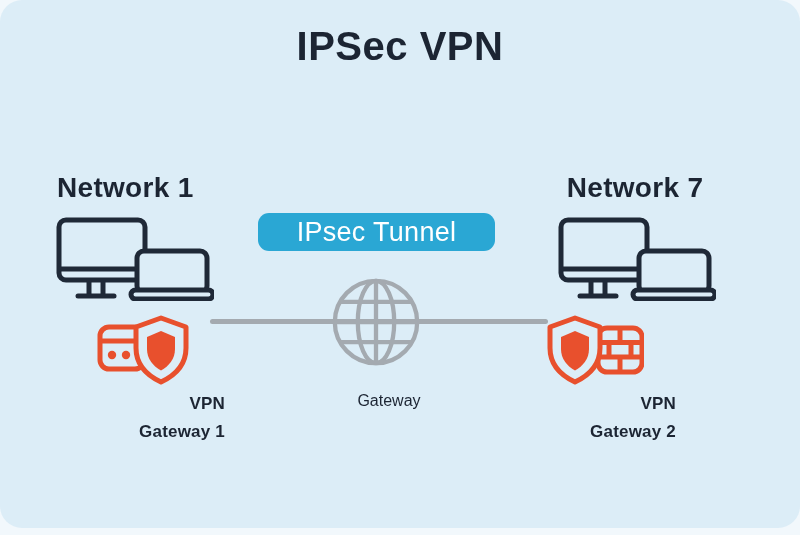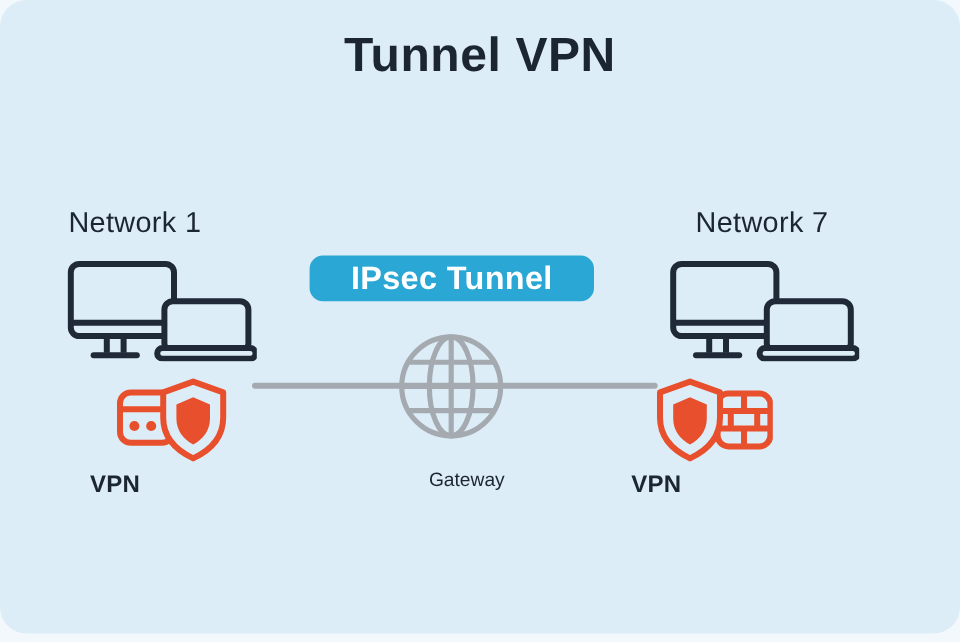--- a/index.html
+++ b/index.html
@@ -23,66 +23,66 @@
     background:var(--card-bg);
     border-radius:22px;
   }
   .abs{position:absolute;}
   .page-title{
     left:0;top:24px;width:800px;text-align:center;
     font-size:40px;font-weight:700;color:var(--text-dark);
     letter-spacing:.5px;
   }
   .net-label{
-    font-size:24px;font-weight:400;color:var(--text-dark);
+    font-size:28px;font-weight:700;color:var(--text-dark);
     letter-spacing:.3px;white-space:nowrap;
   }
   .net1-label{left:57px;top:172px;}
   .net2-label{left:560px;top:172px;width:150px;text-align:center;}
   .devices1{left:56px;top:217px;}
   .devices2{left:558px;top:217px;}
   .tunnel-badge{
     left:258px;top:213px;width:237px;height:38px;
     background:var(--tunnel-blue);border-radius:11px;
     display:flex;align-items:center;justify-content:center;
-    color:var(--tunnel-text);font-size:27px;font-weight:700;
+    color:var(--tunnel-text);font-size:27px;font-weight:400;
     letter-spacing:.3px;
   }
   .net-line{
     left:210px;top:319px;width:338px;height:5px;
     background:var(--gray);border-radius:3px;
   }
   .globe{left:330px;top:276px;}
   .internet-label{
     left:339px;top:392px;width:100px;text-align:center;
     font-size:16px;font-weight:400;color:var(--text-dark);
   }
   .gw-icon1{left:97px;top:315px;}
   .gw-icon2{left:546px;top:315px;}
   .gw-label{
-    font-size:20px;font-weight:700;color:var(--text-dark);
-    text-align:left;line-height:28px;letter-spacing:.2px;white-space:nowrap;
+    font-size:17px;font-weight:700;color:var(--text-dark);
+    text-align:right;line-height:28px;letter-spacing:.2px;white-space:nowrap;
   }
   .gw1-label{left:75px;top:390px;width:150px;}
   .gw2-label{left:526px;top:390px;width:150px;}
   
   .sd{stroke:var(--dark-outline);stroke-width:5;fill:none;}
   .sd-fill{stroke:var(--dark-outline);stroke-width:5;fill:var(--card-bg);}
   .so{stroke:var(--orange);stroke-width:5;fill:none;}
   .so-fill{stroke:var(--orange);stroke-width:5;fill:var(--card-bg);}
   .fo{fill:var(--orange);stroke:none;}
   .sg{stroke:var(--gray);stroke-width:4.5;fill:none;}
   .rc{stroke-linecap:round;stroke-linejoin:round;}
 </style>
 </head>
 <body>
 
 <div class="card"></div>
 
-<div class="abs page-title">Tunnel VPN</div>
+<div class="abs page-title">IPSec VPN</div>
 
 <div class="abs net-label net1-label">Network 1</div>
 <svg class="abs devices1" width="158" height="84" viewBox="0 0 158 84">
   <rect class="sd rc" x="3" y="3" width="86" height="60" rx="7"></rect>
   <line class="sd" x1="3" y1="52" x2="89" y2="52"></line>
   <line class="sd" x1="33" y1="63" x2="33" y2="77"></line>
   <line class="sd" x1="47" y1="63" x2="47" y2="77"></line>
   <line class="sd rc" x1="22" y1="79" x2="58" y2="79"></line>
   <rect class="sd-fill rc" x="81" y="34" width="70" height="42" rx="7"></rect>
   <rect class="sd-fill rc" x="75" y="73" width="82" height="9" rx="4.5"></rect>
@@ -117,28 +117,30 @@
 <svg class="abs gw-icon1" width="94" height="70" viewBox="0 0 94 70">
   <rect class="so-fill rc" x="3" y="12" width="44" height="42" rx="9"></rect>
   <line class="so" x1="3" y1="26" x2="47" y2="26"></line>
   <circle class="fo" cx="15" cy="40" r="4.2"></circle>
   <circle class="fo" cx="29" cy="40" r="4.2"></circle>
   <path class="so-fill rc" d="M64 3 L89 12 L89 33 C89 49 79 60 64 67 C49 60 39 49 39 33 L39 12 Z"></path>
   <path class="fo" d="M64 16 L78 22 L78 34 C78 44 72 51 64 55.5 C56 51 50 44 50 34 L50 22 Z"></path>
 </svg>
 <div class="abs gw-label gw1-label">
   <div>VPN</div>
+  <div>Gateway 1</div>
 </div>
 
 <svg class="abs gw-icon2" width="98" height="70" viewBox="0 0 98 70">
   <rect class="so-fill rc" x="52" y="13" width="44" height="44" rx="9"></rect>
   <line class="so" x1="52" y1="27.5" x2="96" y2="27.5"></line>
   <line class="so" x1="52" y1="42" x2="96" y2="42"></line>
   <line class="so" x1="74" y1="13" x2="74" y2="27.5"></line>
   <line class="so" x1="63" y1="27.5" x2="63" y2="42"></line>
   <line class="so" x1="85" y1="27.5" x2="85" y2="42"></line>
   <line class="so" x1="74" y1="42" x2="74" y2="57"></line>
   <path class="so-fill rc" d="M29 3 L54 12 L54 33 C54 49 44 60 29 67 C14 60 4 49 4 33 L4 12 Z"></path>
   <path class="fo" d="M29 16 L43 22 L43 34 C43 44 37 51 29 55.5 C21 51 15 44 15 34 L15 22 Z"></path>
 </svg>
 <div class="abs gw-label gw2-label">
   <div>VPN</div>
+  <div>Gateway 2</div>
 </div>
 
 </body></html>

